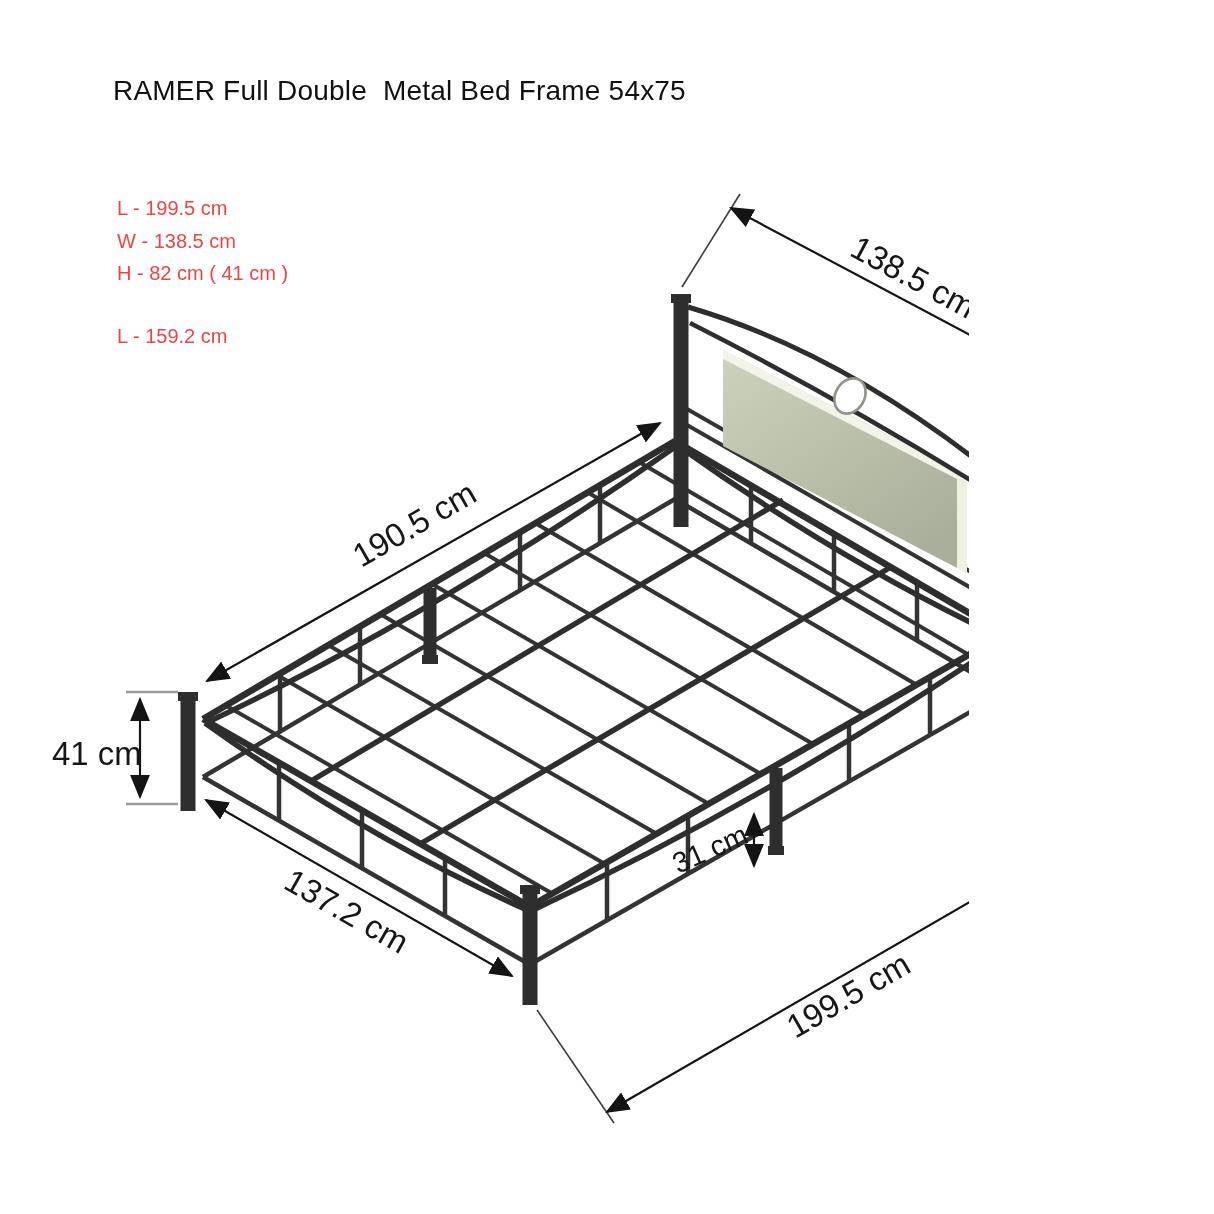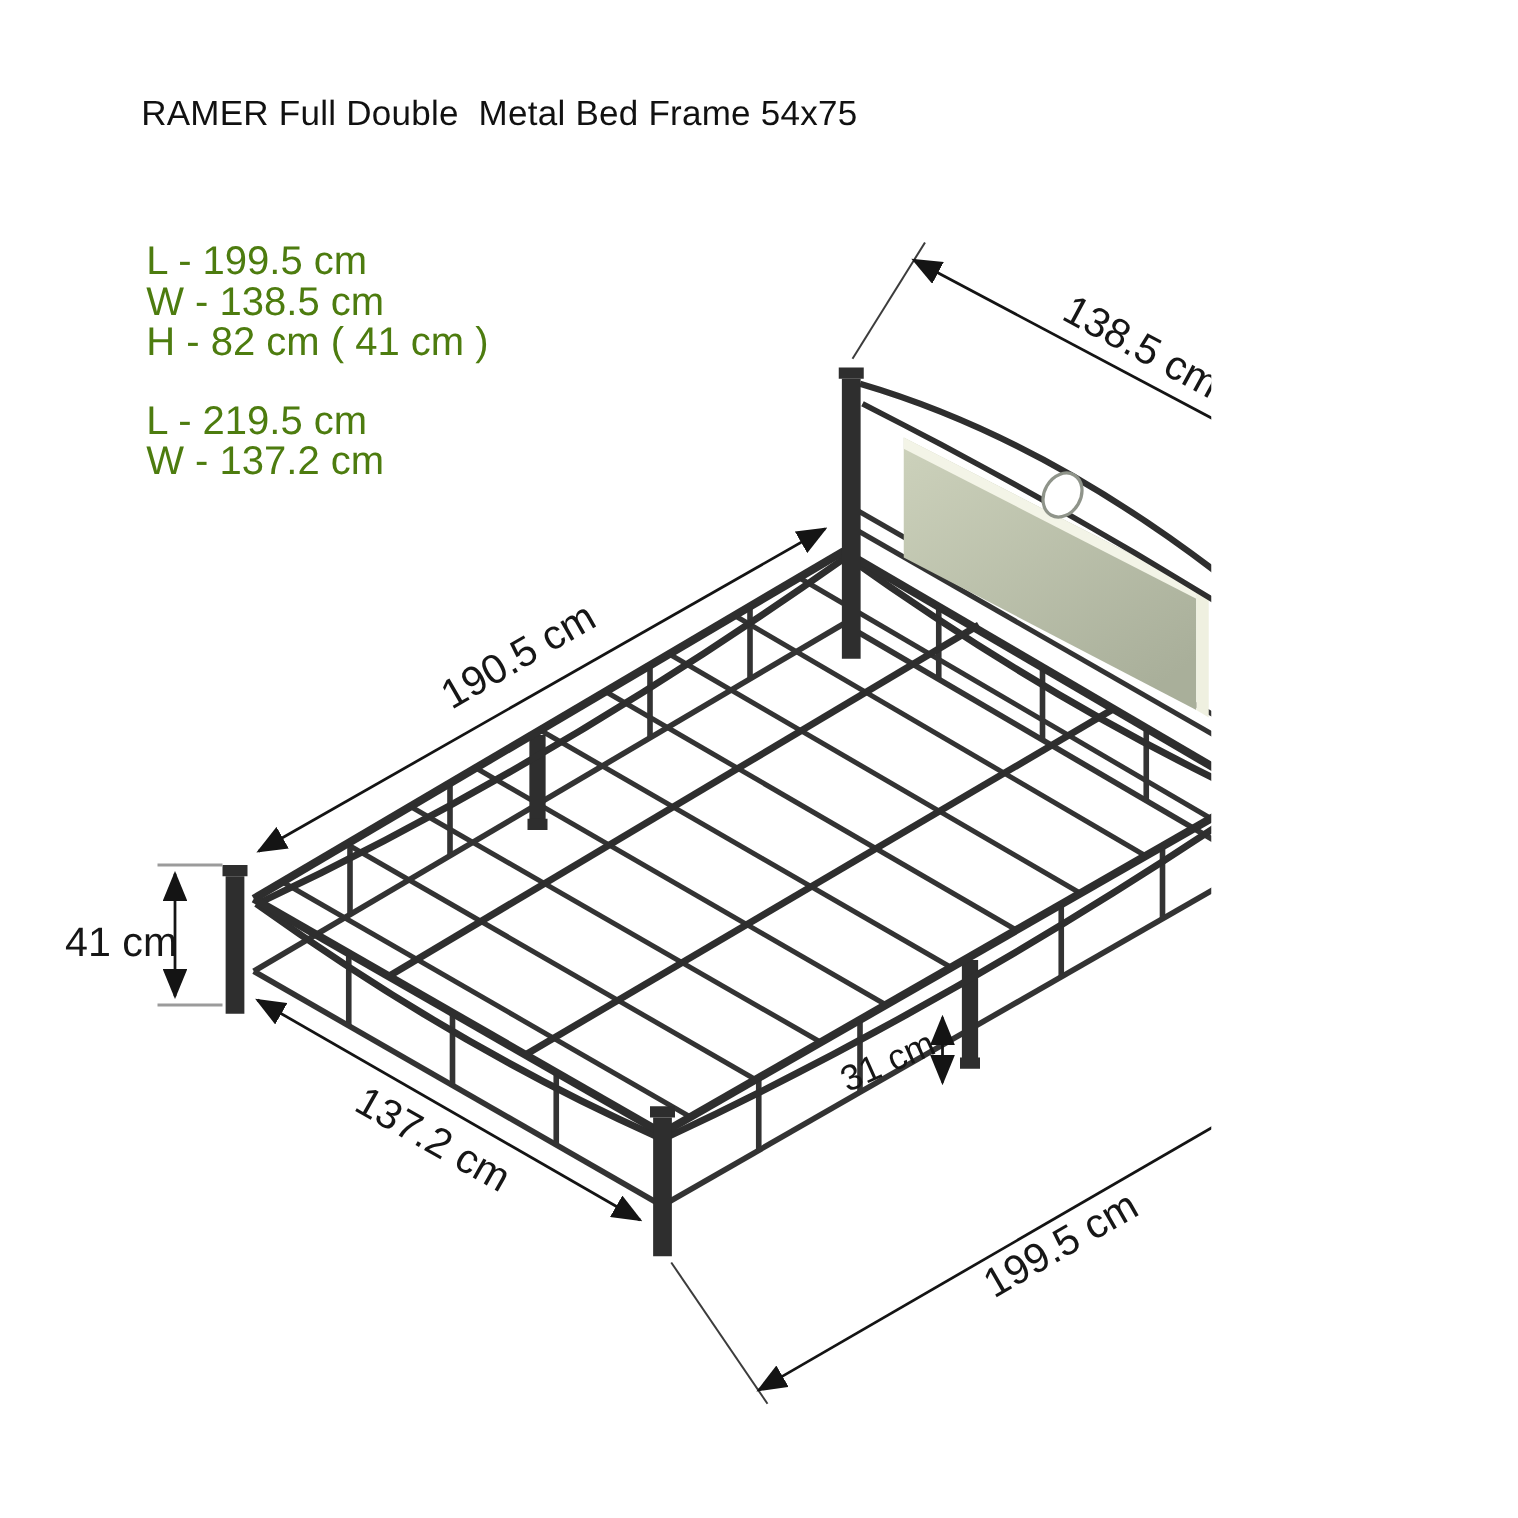--- a/index.html
+++ b/index.html
@@ -5,21 +5,21 @@
   html,body{margin:0;padding:0;background:#fff;}
   .canvas{
     position:relative;width:969px;height:1214px;background:#ffffff;
     font-family:"Liberation Sans",sans-serif;color:#111;overflow:hidden;
   }
   .title{
     position:absolute;left:113px;top:76px;font-size:28px;line-height:30px;
     color:#111;white-space:pre-wrap;letter-spacing:0.2px;
   }
   .specs{
-    position:absolute;left:117px;top:192px;font-size:32px;line-height:32.5px;color:#4d7c0f;
+    position:absolute;left:117px;top:192px;font-size:20px;line-height:32.5px;color:#ef4444;
   }
   .specs .gap{height:30px;}
   svg.drawing{position:absolute;left:0;top:0;filter:blur(0.35px);}
   .frame-stroke{stroke:#2e2e2e;fill:none;}
   .thin-stroke{stroke:#333333;fill:none;}
   .ext{stroke:#3c3c3c;stroke-width:1.6;fill:none;}
   .tick{stroke:#9b9b9b;stroke-width:2.4;fill:none;}
   .dim-arrow{stroke:#141414;stroke-width:2.2;fill:none;}
   text.dim{font-family:"Liberation Sans",sans-serif;font-size:33px;fill:#161616;}
   text.dim-sm{font-family:"Liberation Sans",sans-serif;font-size:29px;fill:#161616;}
@@ -29,22 +29,21 @@
 
 <div class="canvas">
 
   <div class="title">RAMER Full Double  Metal Bed Frame 54x75</div>
 
   <div class="specs">
     <div>L - 199.5 cm</div>
     <div>W - 138.5 cm</div>
     <div>H - 82 cm ( 41 cm )</div>
     <div class="gap"></div>
-    <div>L - 219.5 cm</div>
-    <div>W - 137.2 cm</div>
+    <div>L - 159.2 cm</div>
   </div>
 
   <svg class="drawing" width="1214" height="1214" viewBox="0 0 1214 1214">
     <defs>
       <marker id="arrowhead" markerWidth="11" markerHeight="9" refX="10" refY="4.5" orient="auto-start-reverse" markerUnits="strokeWidth">
         <path d="M0,0 L11,4.5 L0,9 Z" fill="#141414"></path>
       </marker>
       <linearGradient id="panelGrad" x1="0" y1="0" x2="0.75" y2="1">
         <stop offset="0" stop-color="#cdd2bc"></stop>
         <stop offset="1" stop-color="#a9af9a"></stop>

